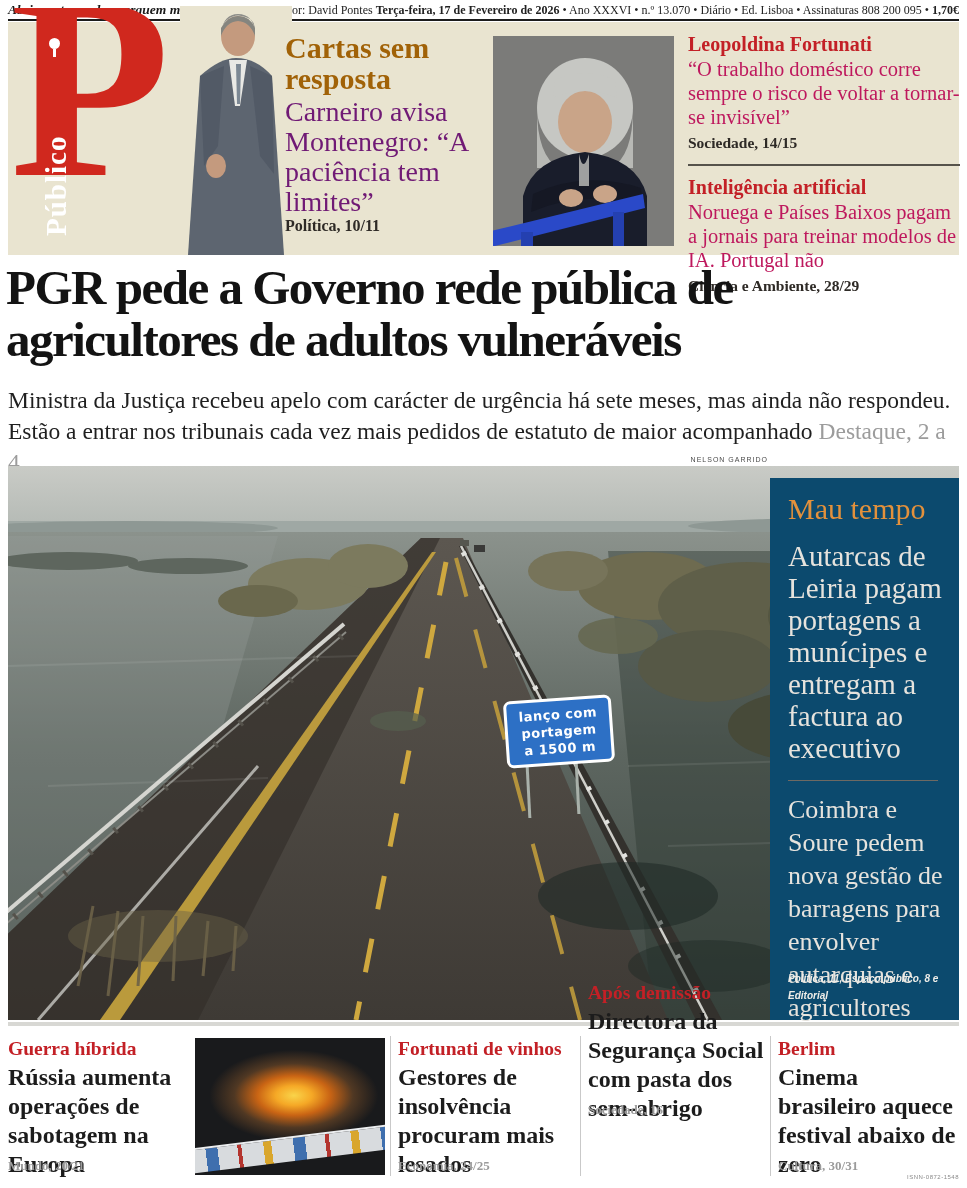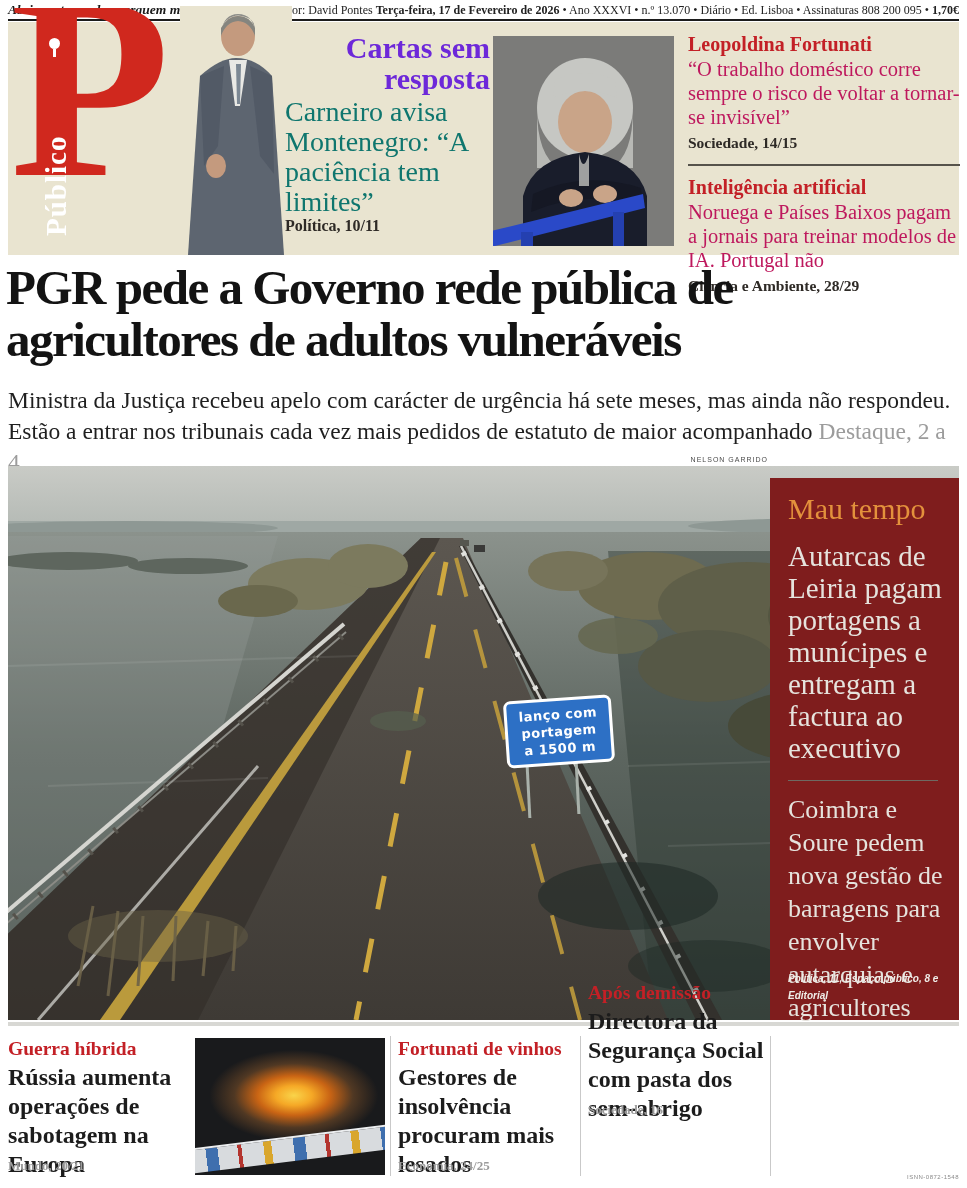--- a/index.html
+++ b/index.html
@@ -20,22 +20,22 @@
   .plogo{left:2px;top:-14px;width:190px;height:245px;overflow:hidden;}
   .plogo .pglyph{position:absolute;left:0;top:-52px;font-size:262px;font-weight:bold;
                  color:#d0281e;line-height:1;}
   .plogo .pvert{position:absolute;left:30px;top:58px;height:170px;writing-mode:vertical-rl;
                 transform:rotate(180deg);color:#fff;font-weight:bold;font-size:29px;letter-spacing:1px;}
   .plogo .mark{position:absolute;left:39px;top:30px;width:11px;height:11px;border-radius:50%;
                background:#fff;}
   .plogo .mark:after{content:"";position:absolute;left:4px;top:11px;width:3px;height:8px;background:#fff;}
   .manphoto{left:172px;top:-16px;width:112px;height:249px;overflow:hidden;}
   .story1{left:277px;top:10px;width:205px;}
-  .kicker-lg{font-size:30px;line-height:31px;font-weight:bold;color:#6d28d9;text-align:right;}
-  .head-orange-lg{font-size:28px;line-height:30px;color:#0f766e;margin-top:3px;}
+  .kicker-lg{font-size:30px;line-height:31px;font-weight:bold;color:#a16207;}
+  .head-orange-lg{font-size:28px;line-height:30px;color:#701a75;margin-top:3px;}
   .secref{font-size:16px;font-weight:bold;color:#2e2a26;}
   .womanphoto{left:485px;top:14px;width:181px;height:210px;overflow:hidden;background:#7b7b79;}
   .rightcol{left:680px;top:11px;width:272px;}
   .kicker-sm{font-size:20px;line-height:22px;font-weight:bold;color:#c32026;}
   .head-orange-sm{font-size:20.5px;line-height:24px;font-weight:normal;color:#be185d;margin-top:2px;}
   .secref-sm{font-size:15.5px;font-weight:bold;color:#2e2a26;margin-top:5px;}
   .colrule{width:272px;height:2px;background:#56534b;margin:12px 0 10px 0;}
 
   
   .leadhead{left:6px;top:262px;width:957px;font-weight:bold;color:#131313;
@@ -49,21 +49,21 @@
   .photo{left:8px;top:466px;width:951px;height:554px;overflow:hidden;background:#6c736e;}
   .photo svg{display:block;}
   .roadsign{left:497px;top:232px;width:94px;background:#2d70c5;border:3px solid #ffffff;
             border-radius:7px;padding:5px 4px;transform:rotate(-4deg);
             font-family:"DejaVu Sans",sans-serif;font-weight:bold;font-size:13px;line-height:17px;
             color:#ffffff;text-align:center;letter-spacing:.5px;}
   .signpost{width:3px;height:52px;background:#a9b1aa;}
   .photorule{left:8px;top:1022px;width:951px;height:4px;background:#d8d8d4;}
 
   
-  .panel{left:770px;top:478px;width:189px;height:542px;background:#7f1d1d;color:#e6e3dd;
+  .panel{left:770px;top:478px;width:189px;height:542px;background:#0c4a6e;color:#e6e3dd;
          padding:14px 14px 12px 18px;box-sizing:border-box;}
   .panel .kick{font-size:30px;line-height:34px;color:#e3913c;}
   .panel .h1{font-size:29px;line-height:32px;color:#e6e3dd;margin-top:14px;}
   .panel .rule{width:150px;height:1px;background:#6e6962;margin:16px 0 12px 0;}
   .panel .h2{font-size:26px;line-height:33px;color:#e6e3dd;}
   .panel .ref{position:absolute;left:18px;bottom:16px;width:160px;
               font-family:"Liberation Sans",sans-serif;font-weight:bold;font-size:10px;
               line-height:17px;color:#efede8;font-style:italic;}
 
   
@@ -299,16 +299,21 @@
     <div class="bhead">Gestores de insolvência procuram mais lesados</div>
     <div class="bref">Economia, 24/25</div>
   </div>
 
   <div class="abs bcol3 bstory">
     <div class="bkick">Após demissão</div>
     <div class="bhead">Directora da Segurança Social com pasta dos sem-abrigo</div>
     <div class="bref">Sociedade, 16</div>
   </div>
 
+  <div class="abs bcol4 bstory">
+    <div class="bkick">Berlim</div>
+    <div class="bhead">Cinema brasileiro aquece festival abaixo de zero</div>
+    <div class="bref">Cultura, 30/31</div>
+  </div>
 
   <div class="abs issn">ISNN-0872-1548</div>
 
 </div>
 
 </body></html>

